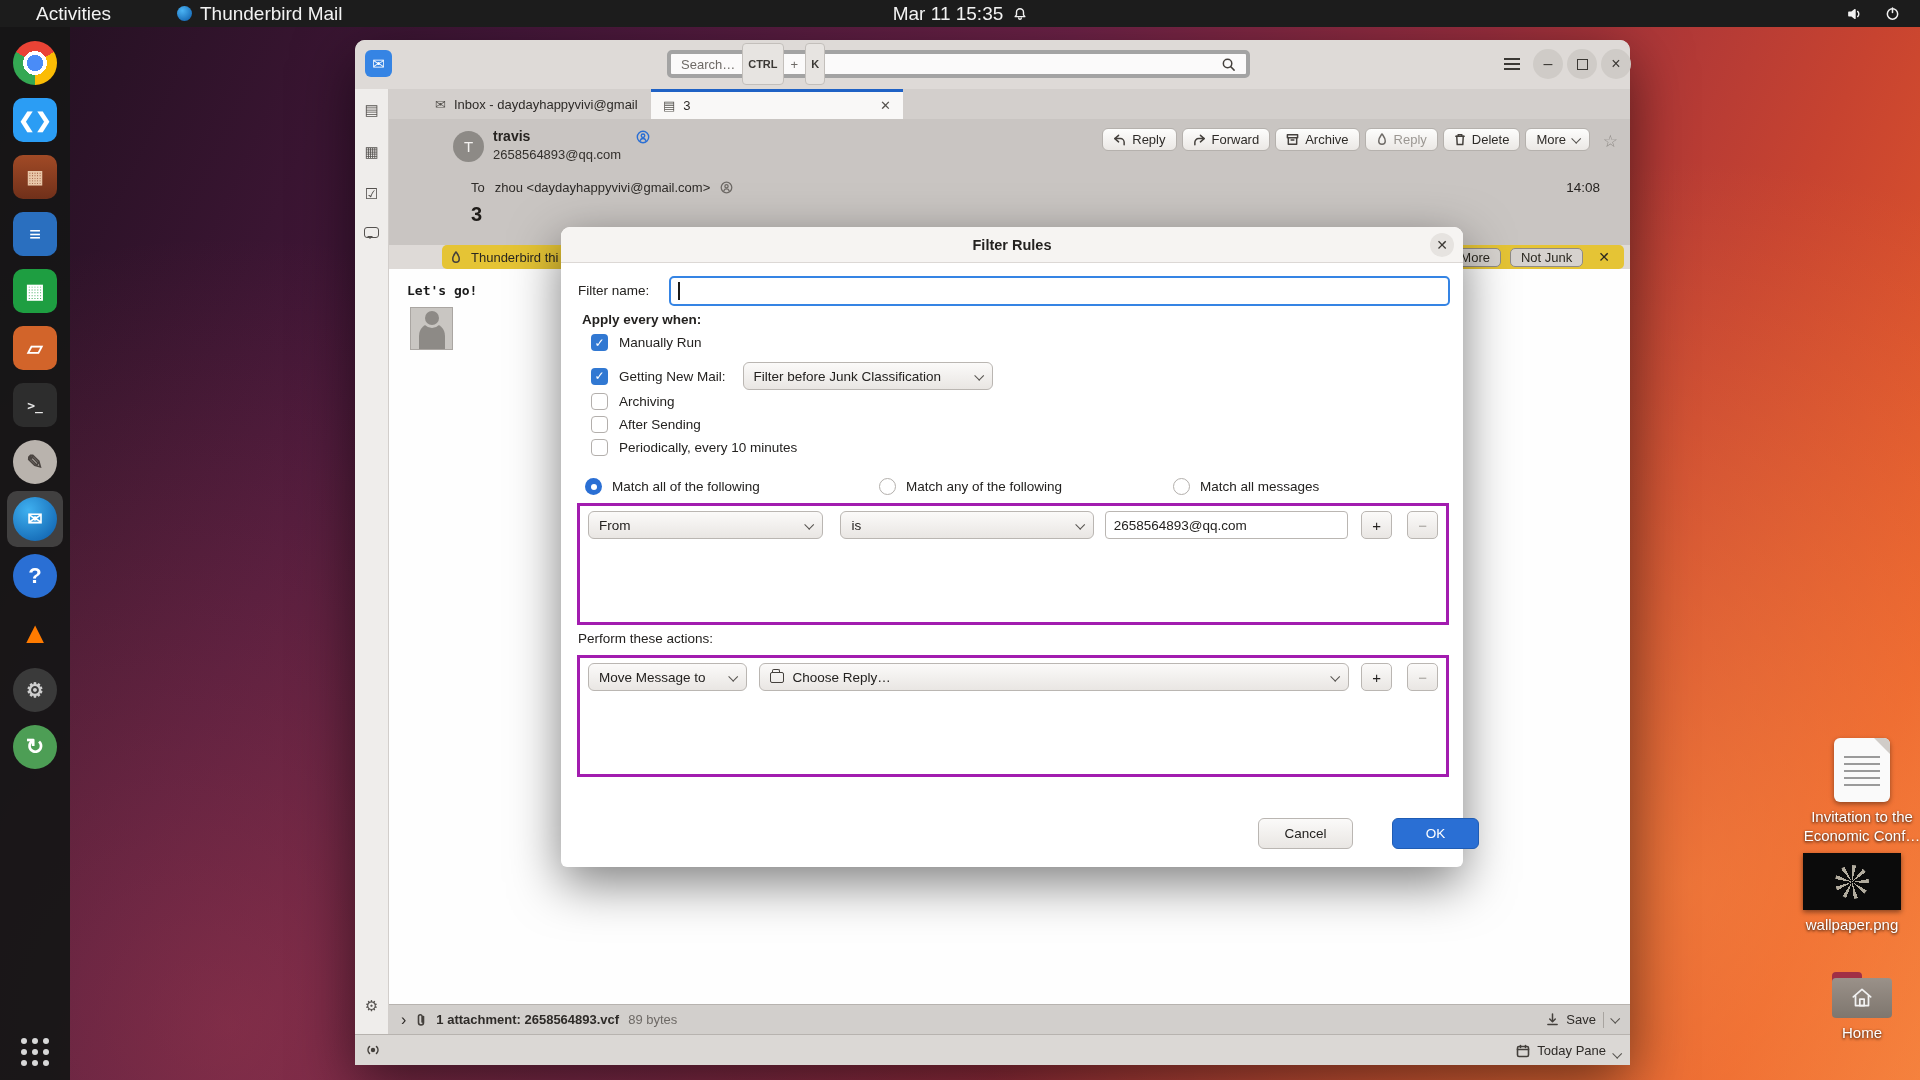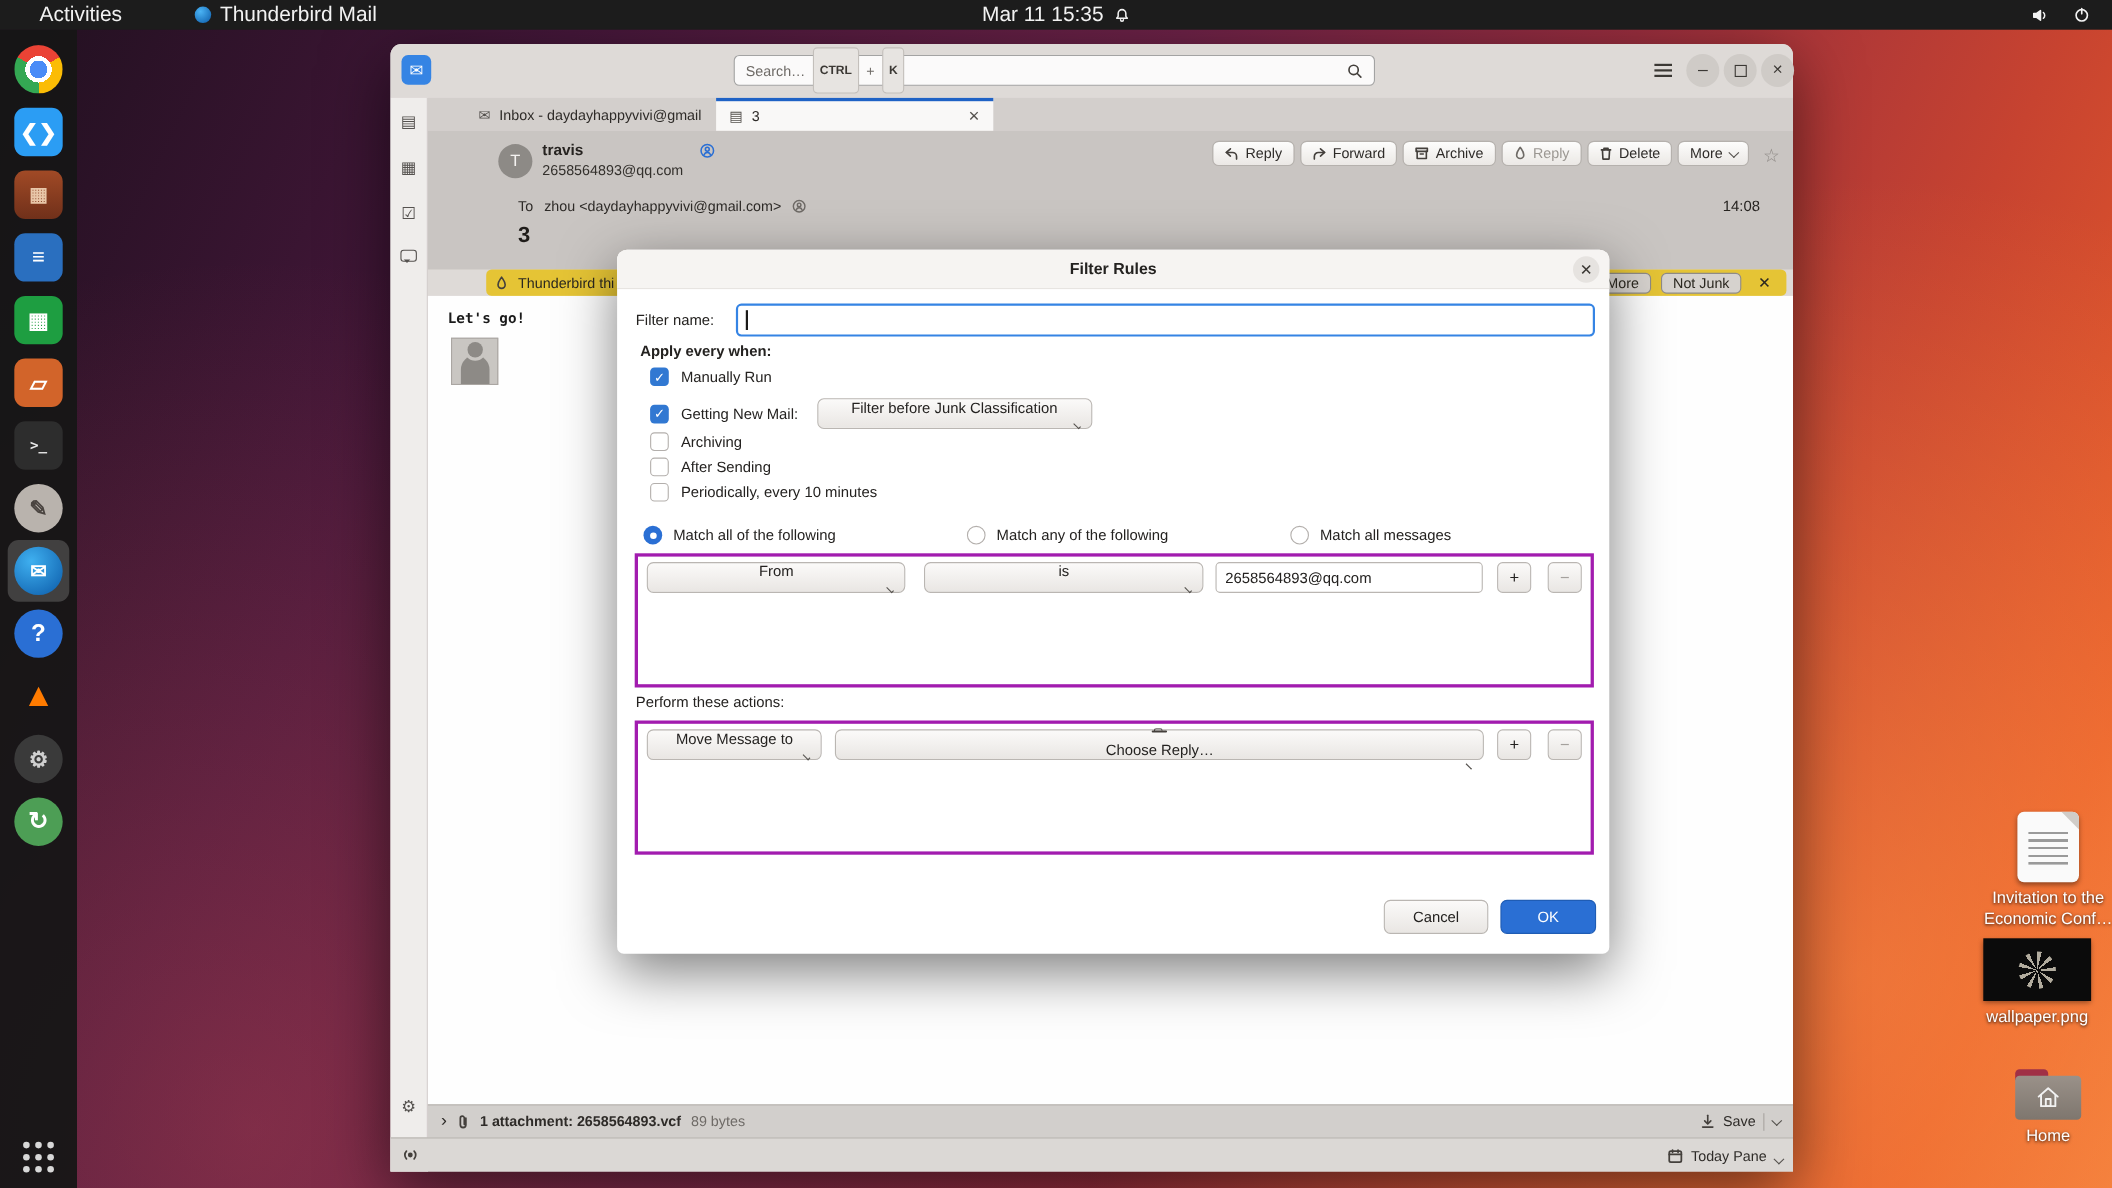--- a/index.html
+++ b/index.html
@@ -56,21 +56,21 @@
   .folder-shape { width:60px; height:46px; position:relative; }
   .folder-tab { position:absolute; left:0; top:0; width:30px; height:10px; border-radius:4px 4px 0 0; background:#a03046; }
   .folder-body { position:absolute; left:0; top:6px; width:60px; height:40px; border-radius:4px; background:linear-gradient(#9a9189,#7e766e);
     display:flex; align-items:center; justify-content:center; }
   
   .window { position:absolute; left:355px; top:40px; width:1275px; height:1025px; background:#dedad7;
     border-radius:10px 10px 0 0; box-shadow:0 18px 60px rgba(0,0,0,.55); z-index:10; }
   .titlebar { position:absolute; left:0; top:0; width:100%; height:49px; border-radius:10px 10px 0 0; background:#dedad7; }
   .mail-toggle { position:absolute; left:10px; top:10px; width:27px; height:27px; border-radius:6px; background:#3584e4;
     color:#fff; font-size:15px; display:flex; align-items:center; justify-content:center; }
-  .searchbar { position:absolute; left:312px; top:10px; width:583px; height:28px; background:#fbfafa; border:1px solid #a3a3a3;
+  .searchbar { position:absolute; left:312px; top:10px; width:583px; height:28px; background:#fbfafa; border:4px solid #a3a3a3;
     border-radius:5px; display:flex; align-items:center; padding:0 10px; gap:7px; font-size:13px; color:#6e6a66; }
   .kbd { background:#e7e4e1; border:1px solid #c3bfbb; border-radius:4px; padding:12px 5px; font-size:11px; font-weight:bold; color:#3b3834; line-height:16px; }
   .searchbar .sicon { margin-left:auto; }
   .winctl { position:absolute; top:9px; width:30px; height:30px; border-radius:50%; display:flex; align-items:center; justify-content:center; color:#3b3834; }
   .winctl.circle { background:#cfcbc7; }
   .hamb { background:none; } .hamb span { display:block; width:16px; height:2px; background:#3b3834; box-shadow:0 5px 0 #3b3834, 0 -5px 0 #3b3834; }
   .maxbox { width:11px; height:11px; border:1.6px solid #3b3834; }
   
   .tabbar { position:absolute; left:34px; top:49px; right:0; height:30px; background:#d3cfcc; display:flex; align-items:flex-end; }
   .tab { height:30px; display:flex; align-items:center; gap:8px; padding:0 12px; font-size:13px; color:#2e2b28; }
@@ -132,37 +132,37 @@
   .fn-label { position:absolute; left:17px; top:56px; }
   .fn-input { position:absolute; left:108px; top:49px; width:781px; height:30px; border:2px solid #3584e4; border-radius:5px;
     background:#fff; font-size:13.5px; padding:0 8px; font-family:"Liberation Sans",sans-serif; outline:none; }
   .fn-caret { position:absolute; left:117px; top:55px; width:1.5px; height:18px; background:#1b1a18; }
   .apply-label { position:absolute; left:21px; top:85px; font-weight:bold; }
   .cbrow { position:absolute; left:30px; display:flex; align-items:center; gap:11px; }
   .cb { width:17px; height:17px; border-radius:4px; display:flex; align-items:center; justify-content:center; }
   .cb.on { background:#3178d2; color:#fff; font-size:12px; }
   .cb.off { background:#fff; border:1px solid #b3afac; }
   .select { background:linear-gradient(#fbfaf9,#e9e6e3); border:1px solid #bab6b2; border-radius:6px; height:28px;
-    display:flex; align-items:center; padding:0 10px; gap:8px; font-size:13.5px; color:#242220;flex-direction:column; }
+    display:flex; align-items:center; padding:0 10px; gap:8px; font-size:13.5px; color:#242220; }
   .select .chev { margin-left:auto; }
   .radiorow { position:absolute; top:251px; display:flex; align-items:center; gap:10px; }
   .radio { width:17px; height:17px; border-radius:50%; }
   .radio.on { background:#2a6fd4; position:relative; }
   .radio.on::after { content:""; position:absolute; left:5.5px; top:5.5px; width:6px; height:6px; border-radius:50%; background:#fff; }
   .radio.off { background:#fff; border:1px solid #b3afac; }
   .rulebox { position:absolute; left:16px; width:872px; height:122px; border:3px solid #a21caf; background:#fff; }
   .rb-row { position:absolute; left:0; top:0; right:0; height:38px; display:flex; align-items:center; padding:0 8px; gap:0; }
   .val-input { height:28px; border:1px solid #bab6b2; border-radius:4px; padding:0 8px; font-size:13.5px; font-family:"Liberation Sans",sans-serif; background:#fff; color:#242220; }
   .mini { width:31px; height:28px; border:1px solid #bab6b2; border-radius:5px; background:linear-gradient(#fbfaf9,#e9e6e3);
     display:flex; align-items:center; justify-content:center; font-size:15px; color:#242220; }
   .mini.dim { color:#a5a19d; }
   .perform-label { position:absolute; left:17px; top:404px; }
   .dlg-btn { position:absolute; top:591px; height:31px; border-radius:6px; font-size:13.5px; display:flex; align-items:center; justify-content:center; }
   .cancel { left:697px; width:95px; background:linear-gradient(#fbfaf9,#e9e6e3); border:1px solid #bab6b2; color:#242220; }
-  .ok { left:803px; width:87px; background:#2a6fd4; color:#fff; border:1px solid #1f5cb4; }
+  .ok { left:831px; width:87px; background:#2a6fd4; color:#fff; border:1px solid #1f5cb4; }
   .folder-glyph { width:14px; height:11px; border:1.4px solid #44403c; border-radius:2px; position:relative; display:inline-block; }
   .folder-glyph::before { content:""; position:absolute; left:1px; top:-3.4px; width:6px; height:2px; border:1.4px solid #44403c; border-bottom:none; border-radius:2px 2px 0 0; }
   svg.ic { stroke:#44403c; fill:none; stroke-width:1.6; stroke-linecap:round; stroke-linejoin:round; }
   svg.ic.white { stroke:#f2f2f2; }
   svg.ic.blue { stroke:#2a6fd4; }
   svg.ic.gray { stroke:#6e6a66; }
 </style>
 </head>
 <body>
 

